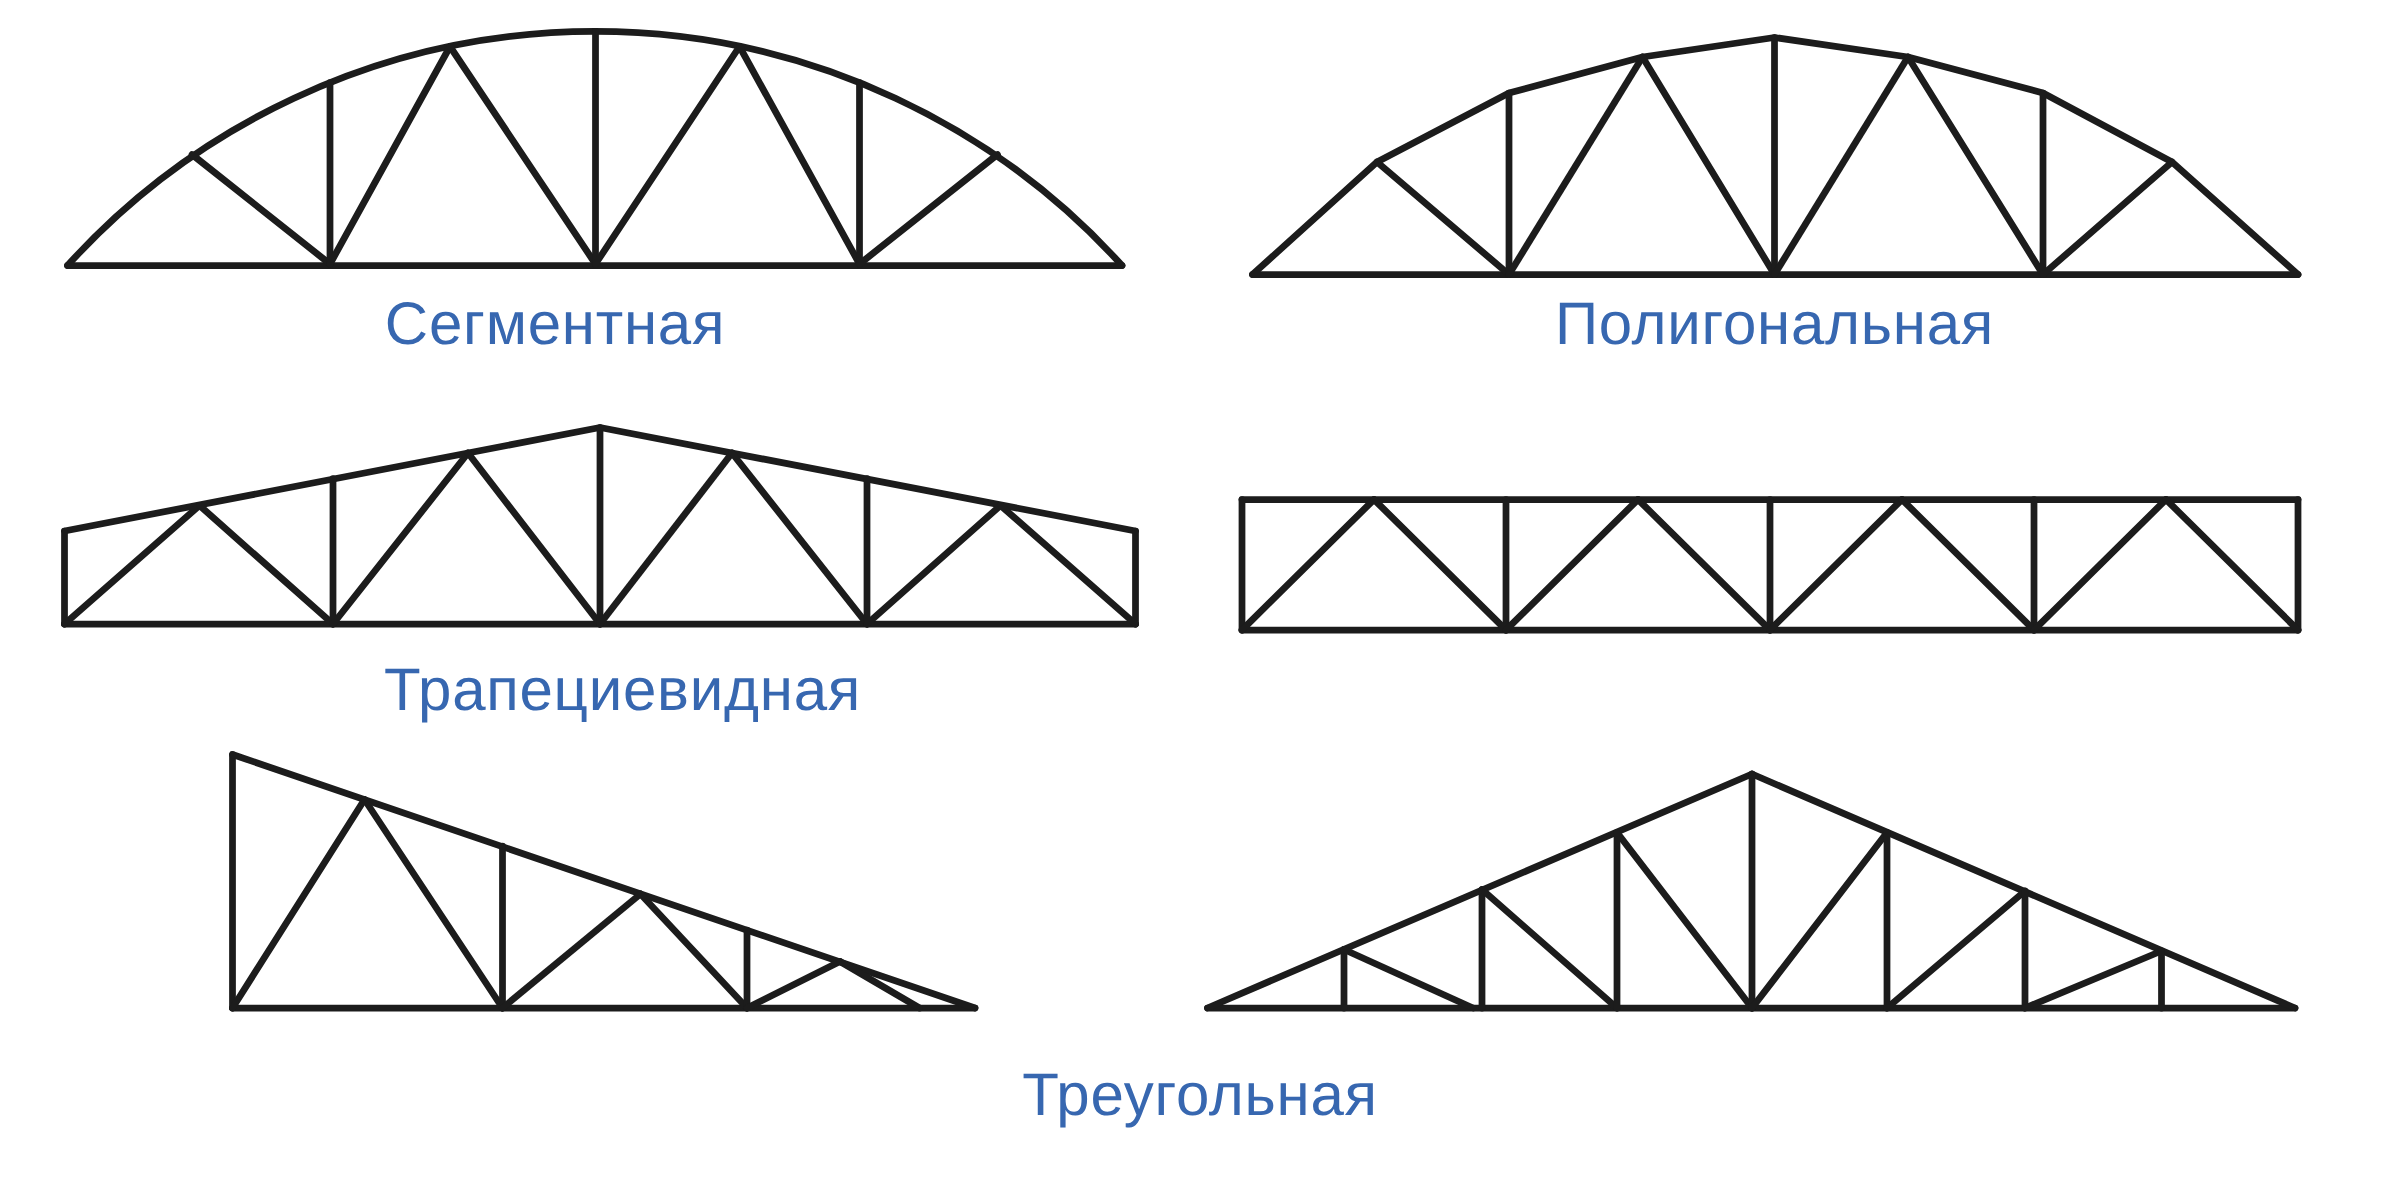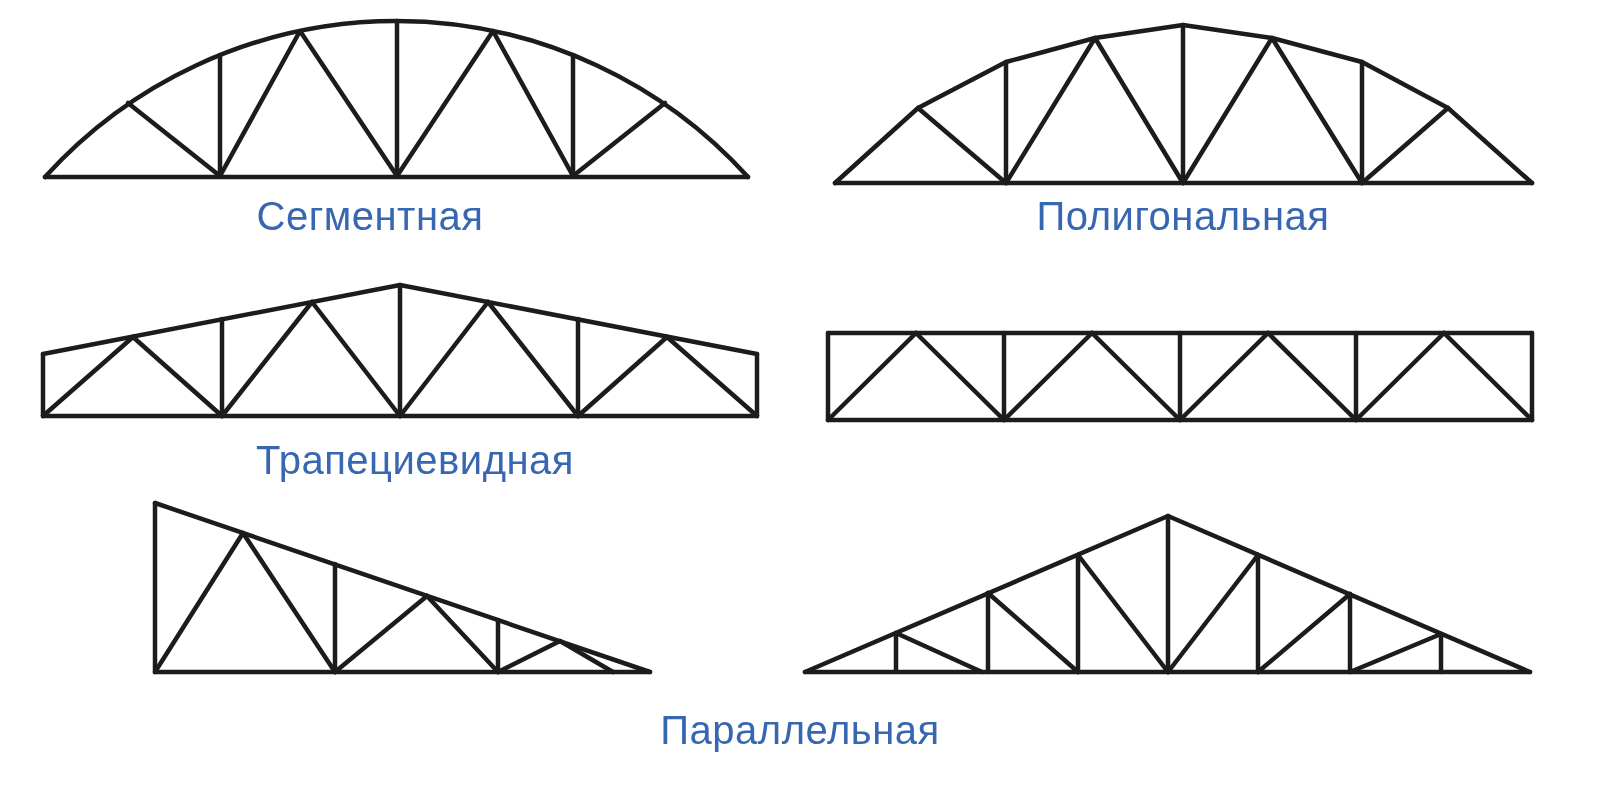--- a/index.html
+++ b/index.html
@@ -131,15 +131,15 @@
         <line x1="1258" y1="672" x2="1350" y2="594" stroke="#1c1c1c" stroke-width="4.5" fill="none" stroke-linecap="round" stroke-linejoin="round"></line>
         <line x1="1350" y1="594" x2="1350" y2="672" stroke="#1c1c1c" stroke-width="4.5" fill="none" stroke-linecap="round" stroke-linejoin="round"></line>
         <line x1="1350" y1="672" x2="1441" y2="634" stroke="#1c1c1c" stroke-width="4.5" fill="none" stroke-linecap="round" stroke-linejoin="round"></line>
         <line x1="1441" y1="634" x2="1441" y2="672" stroke="#1c1c1c" stroke-width="4.5" fill="none" stroke-linecap="round" stroke-linejoin="round"></line>
       </g>
   </svg>
 
   <div class="truss-label" style="left: 370px; top: 196px; color: rgb(55, 103, 176); font-size: 40px;">Сегментная</div>
   <div class="truss-label" style="left: 1183px; top: 196px; color: rgb(55, 103, 176); font-size: 40px;">Полигональная</div>
   <div class="truss-label" style="left: 415px; top: 440px; color: rgb(55, 103, 176); font-size: 40px; text-align: right;">Трапециевидная</div>
-  <div class="truss-label" style="left: 800px; top: 710px; color: rgb(55, 103, 176); font-size: 40px;">Параллельная</div>
+  <div class="truss-label" style="left: 800px; top: 710px; color: rgb(55, 103, 176); font-size: 40px;">Треугольная</div>
 
 </div>
 
 </body></html>

